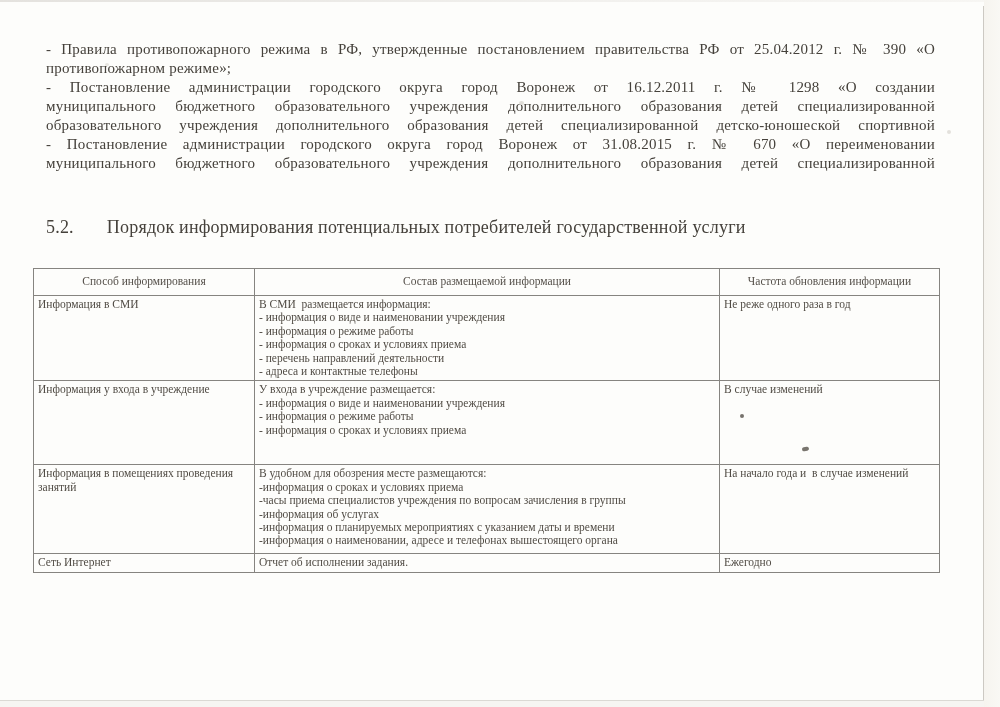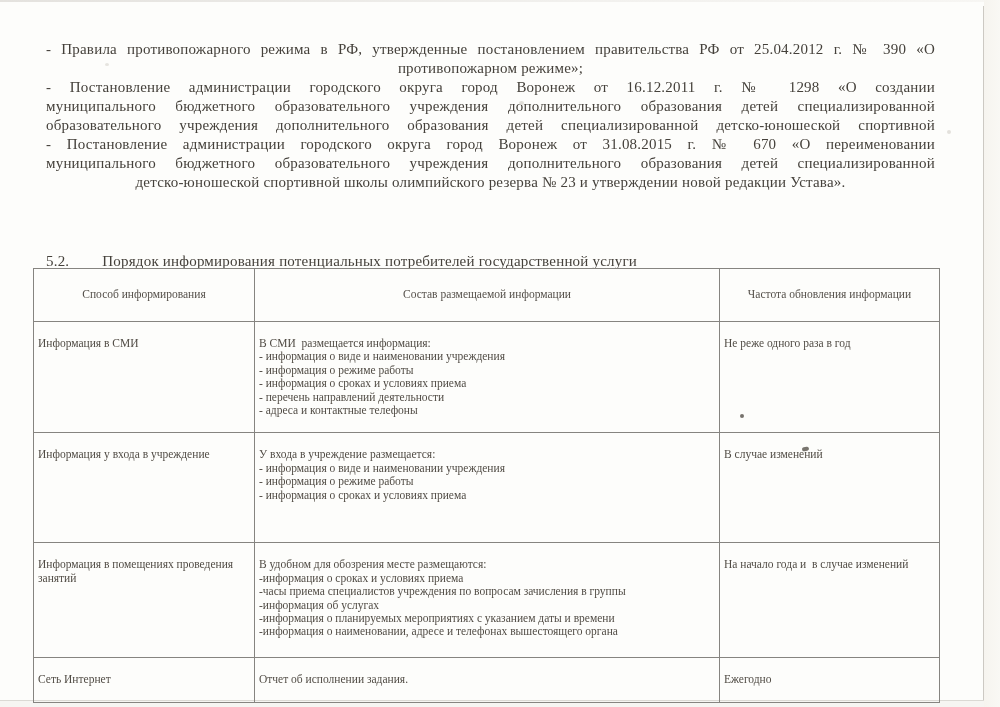--- a/index.html
+++ b/index.html
@@ -23,41 +23,41 @@
                  background: #dbd9d4; }
   .edge-bottom-area { position: absolute; left: 0; top: 701px; width: 984px; height: 6px;
                  background: #f6f5f2; }
 
   
   .doc-text {
     position: absolute; left: 46px; top: 40px; width: 889px;
     font-size: 15px; line-height: 19px; color: #45413b;
     letter-spacing: 0.2px;
   }
-  .doc-line { height: 19px; white-space: nowrap; text-align: center; }
+  .doc-line { height: 19px; white-space: nowrap; }
   .doc-line.just { white-space: normal; text-align: justify; text-align-last: justify; }
 
   .section-line {
-    position: absolute; left: 46px; top: 252px; width: 889px;
-    font-size: 15px; line-height: 19px; color: #45413b; letter-spacing: 0.2px;
+    position: absolute; left: 46px; top: 218px; width: 889px;
+    font-size: 18px; line-height: 19px; color: #45413b; letter-spacing: 0.2px;
   }
   .section-title { margin-left: 33px; }
 
   
   .info-table {
     position: absolute; left: 33px; top: 268px; width: 906px;
     border-collapse: collapse; table-layout: fixed;
     font-size: 11.5px; line-height: 13.4px; color: #514c45;
   }
   .info-table col.c1 { width: 221px; }
   .info-table col.c2 { width: 465px; }
   .info-table col.c3 { width: 220px; }
   .info-table th, .info-table td {
     border: 1px solid #868480;
-    padding: 15px 4px;
+    padding: 2px 4px;
     vertical-align: top;
     font-weight: normal;
     white-space: pre-wrap;
     overflow: hidden;
   }
   .info-table th { height: 22px; text-align: center; vertical-align: middle; color: #55504a; }
   .info-table tbody tr:nth-child(1) td { height: 53px; }
   .info-table tbody tr:nth-child(2) td { height: 79px; }
   .info-table tbody tr:nth-child(3) td { height: 84px; }
   .info-table tbody tr:nth-child(4) td { height: 13px; }
@@ -84,21 +84,20 @@
   <div class="edge-bottom-line"></div>
 
   <div class="doc-text" id="body-lines">
       <div class="doc-line just">- Правила противопожарного режима в РФ, утвержденные постановлением правительства РФ от 25.04.2012 г. № 390 «О</div>
       <div class="doc-line">противопожарном режиме»;</div>
       <div class="doc-line just">- Постановление администрации городского округа город Воронеж от 16.12.2011 г. № 1298 «О создании</div>
       <div class="doc-line just">муниципального бюджетного образовательного учреждения дополнительного образования детей специализированной</div>
       <div class="doc-line just">образовательного учреждения дополнительного образования детей специализированной детско-юношеской спортивной</div>
       <div class="doc-line just">- Постановление администрации городского округа город Воронеж от 31.08.2015 г. № 670 «О переименовании</div>
       <div class="doc-line just">муниципального бюджетного образовательного учреждения дополнительного образования детей специализированной</div>
-      <div class="doc-line">детско-юношеской спортивной школы олимпийского резерва № 23 и утверждении новой редакции Устава».</div>
     </div>
 
   <div class="section-line">
     <span class="section-number">5.2.</span><span class="section-title">Порядок информирования потенциальных потребителей государственной услуги</span>
   </div>
 
   <table class="info-table">
     <colgroup>
         <col class="c1">
         <col class="c2">

